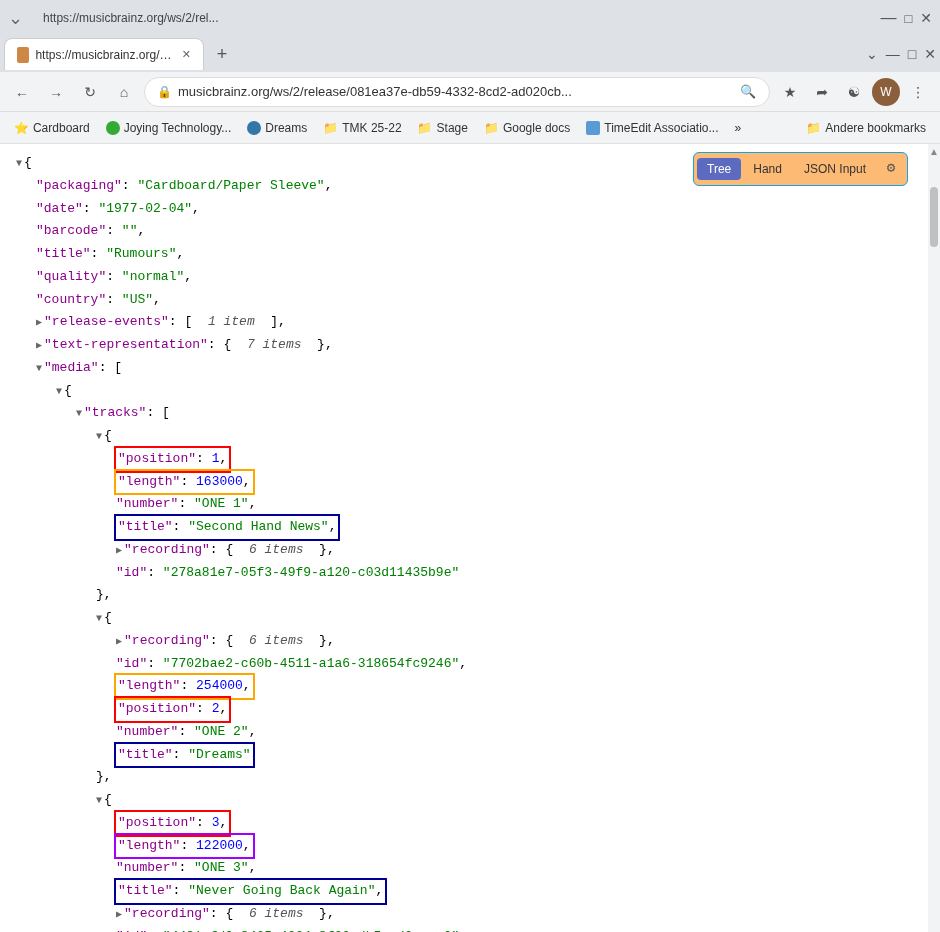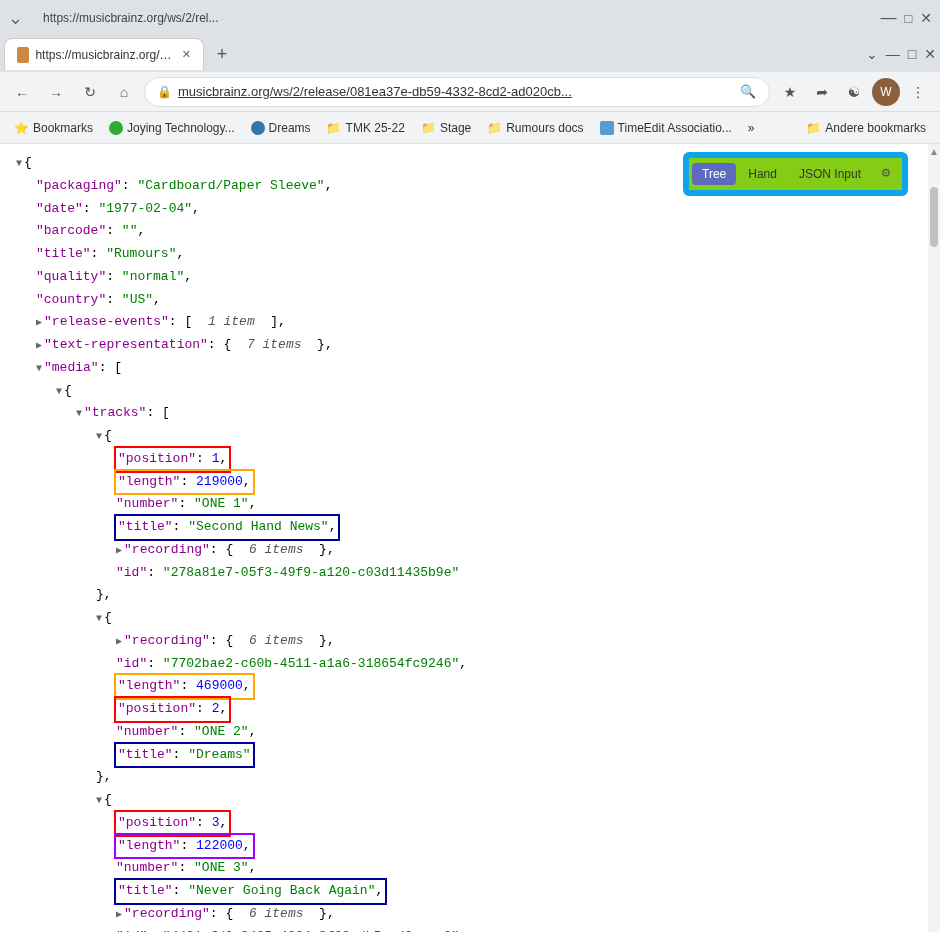--- a/index.html
+++ b/index.html
@@ -35,21 +35,21 @@
     }
     .nav-btn {
       width: 28px; height: 28px; display: flex; align-items: center; justify-content: center;
       border-radius: 50%; color: #555; font-size: 14px; cursor: pointer;
     }
     .address-bar {
       flex: 1; display: flex; align-items: center; gap: 6px;
       background: #fff; border: 1px solid #ddd; border-radius: 20px;
       padding: 4px 12px; height: 30px;
     }
-    .address-text { font-size: 13px; color: #333; flex: 1; text-decoration: underline; }
+    .address-text { font-size: 13px; color: #333; flex: 1; }
     .nav-actions { display: flex; gap: 4px; }
     .nav-action-btn { 
       width: 28px; height: 28px; display: flex; align-items: center; justify-content: center;
       border-radius: 50%; color: #555; cursor: pointer; font-size: 14px;
     }
 
     
     .bookmarks-bar {
       display: flex; align-items: center; gap: 4px;
       background: #f1f3f4; height: 32px; padding: 0 8px;
@@ -76,22 +76,22 @@
       align-items: center; padding: 2px 0;
     }
     .scrollbar-thumb {
       width: 8px; border-radius: 4px; background: #c0c0c0; height: 60px; margin-top: 30px;
     }
 
     
     .json-toolbar {
       position: absolute; top: 8px; right: 20px;
       display: flex; align-items: center; gap: 2px;
-      background: #84cc16; border-radius: 6px; padding: 3px;
-      border: 6px solid #0ea5e9;
+      background: #fdba74; border-radius: 6px; padding: 3px;
+      border: 1px solid #0ea5e9;
     }
     .json-toolbar-btn {
       padding: 4px 10px; border-radius: 4px; font-size: 12px;
       cursor: pointer; color: #333; border: none; background: transparent;
     }
     .json-toolbar-btn.active { background: #5c6bc0; color: #fff; }
     .json-toolbar-gear {
       width: 26px; height: 26px; display: flex; align-items: center; justify-content: center;
       border-radius: 4px; cursor: pointer; font-size: 14px; color: #555;
     }
@@ -156,41 +156,41 @@
     <div class="nav-action-btn">➦</div>
     <div class="nav-action-btn">☯</div>
     <div class="nav-action-btn" style="width:28px;height:28px;border-radius:50%;background:#8b5e3c;display:flex;align-items:center;justify-content:center;color:#fff;font-size:12px;">W</div>
     <div class="nav-action-btn">⋮</div>
   </div>
 </div>
 
 <div class="bookmarks-bar">
   <div class="bookmark-item">
     <span>⭐</span>
-    <span>Bookmarks</span>
+    <span>Cardboard</span>
   </div>
   <div class="bookmark-item">
     <span style="background:#3a3;width:14px;height:14px;border-radius:50%;display:inline-block;"></span>
     <span>Joying Technology...</span>
   </div>
   <div class="bookmark-item">
     <span style="background:#37a;width:14px;height:14px;border-radius:50%;display:inline-block;"></span>
     <span>Dreams</span>
   </div>
   <div class="bookmark-item">
     <span style="color:#f90;">📁</span>
     <span>TMK 25-22</span>
   </div>
   <div class="bookmark-item">
     <span style="color:#f90;">📁</span>
     <span>Stage</span>
   </div>
   <div class="bookmark-item">
     <span style="color:#f90;">📁</span>
-    <span>Rumours docs</span>
+    <span>Google docs</span>
   </div>
   <div class="bookmark-item">
     <span style="background:#5b9bd5;width:14px;height:14px;display:inline-block;border-radius:2px;"></span>
     <span>TimeEdit Associatio...</span>
   </div>
   <div class="bookmark-item">
     <span>»</span>
   </div>
   <div class="bookmark-item" style="margin-left:auto;">
     <span style="color:#f90;">📁</span>
@@ -231,39 +231,39 @@
       <span class="line indent1"><span class="triangle">▼</span><span class="json-key">"media"</span><span>: [</span></span>
 
       <span class="line indent2"><span class="triangle">▼</span><span>{</span></span>
 
       <span class="line indent3"><span class="triangle">▼</span><span class="json-key">"tracks"</span><span>: [</span></span>
 
       <span class="line indent4"><span class="triangle">▼</span><span>{</span></span>
 
       <span class="line indent5"><span style="outline:2px solid red;display:inline-block;padding:0 2px;"><span class="json-key">"position"</span><span>: </span><span class="json-number">1</span><span>,</span></span></span>
 
-      <span class="line indent5"><span style="outline:2px solid orange;display:inline-block;padding:0 2px;"><span class="json-key">"length"</span><span>: </span><span class="json-number">219000</span><span>,</span></span></span>
+      <span class="line indent5"><span style="outline:2px solid orange;display:inline-block;padding:0 2px;"><span class="json-key">"length"</span><span>: </span><span class="json-number">163000</span><span>,</span></span></span>
 
       <span class="line indent5"><span class="json-key">"number"</span><span>: </span><span class="json-string">"ONE 1"</span><span>,</span></span>
 
       <span class="line indent5"><span style="outline:2px solid #009;display:inline-block;padding:0 2px;"><span class="json-key">"title"</span><span>: </span><span class="json-string">"Second Hand News"</span><span>,</span></span></span>
 
       <span class="line indent5"><span class="triangle">▶</span><span class="json-key">"recording"</span><span>: {  </span><span class="json-inline">6 items</span><span>  },</span></span>
 
       <span class="line indent5"><span class="json-key">"id"</span><span>: </span><span class="json-string">"278a81e7-05f3-49f9-a120-c03d11435b9e"</span></span>
 
       <span class="line indent4"><span>},</span></span>
 
       <span class="line indent4"><span class="triangle">▼</span><span>{</span></span>
 
       <span class="line indent5"><span class="triangle">▶</span><span class="json-key">"recording"</span><span>: {  </span><span class="json-inline">6 items</span><span>  },</span></span>
 
       <span class="line indent5"><span class="json-key">"id"</span><span>: </span><span class="json-string">"7702bae2-c60b-4511-a1a6-318654fc9246"</span><span>,</span></span>
 
-      <span class="line indent5"><span style="outline:2px solid orange;display:inline-block;padding:0 2px;"><span class="json-key">"length"</span><span>: </span><span class="json-number">469000</span><span>,</span></span></span>
+      <span class="line indent5"><span style="outline:2px solid orange;display:inline-block;padding:0 2px;"><span class="json-key">"length"</span><span>: </span><span class="json-number">254000</span><span>,</span></span></span>
 
       <span class="line indent5"><span style="outline:2px solid red;display:inline-block;padding:0 2px;"><span class="json-key">"position"</span><span>: </span><span class="json-number">2</span><span>,</span></span></span>
 
       <span class="line indent5"><span class="json-key">"number"</span><span>: </span><span class="json-string">"ONE 2"</span><span>,</span></span>
 
       <span class="line indent5"><span style="outline:2px solid #009;display:inline-block;padding:0 2px;"><span class="json-key">"title"</span><span>: </span><span class="json-string">"Dreams"</span></span></span>
 
       <span class="line indent4"><span>},</span></span>
 
       <span class="line indent4"><span class="triangle">▼</span><span>{</span></span>

